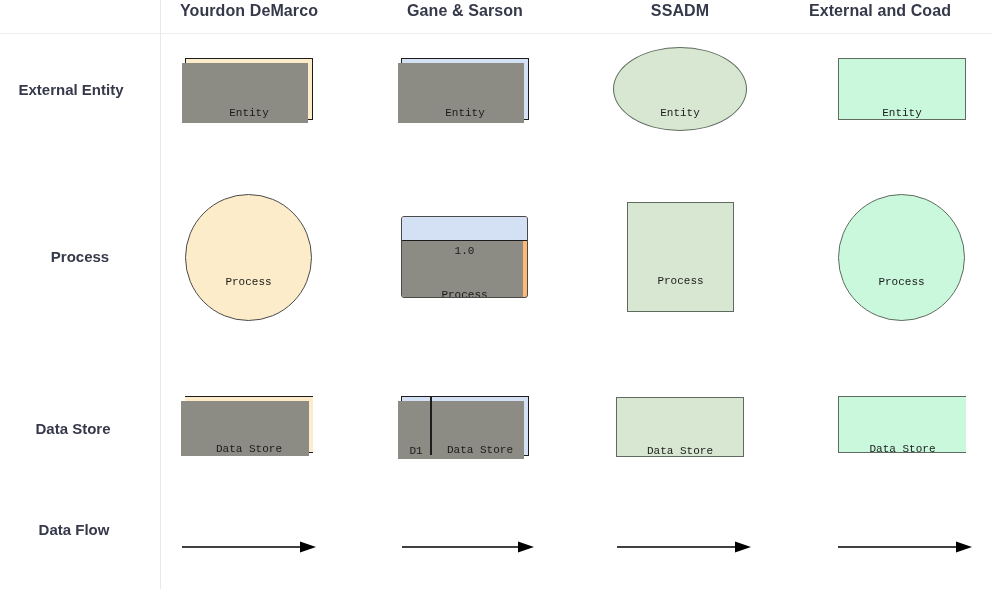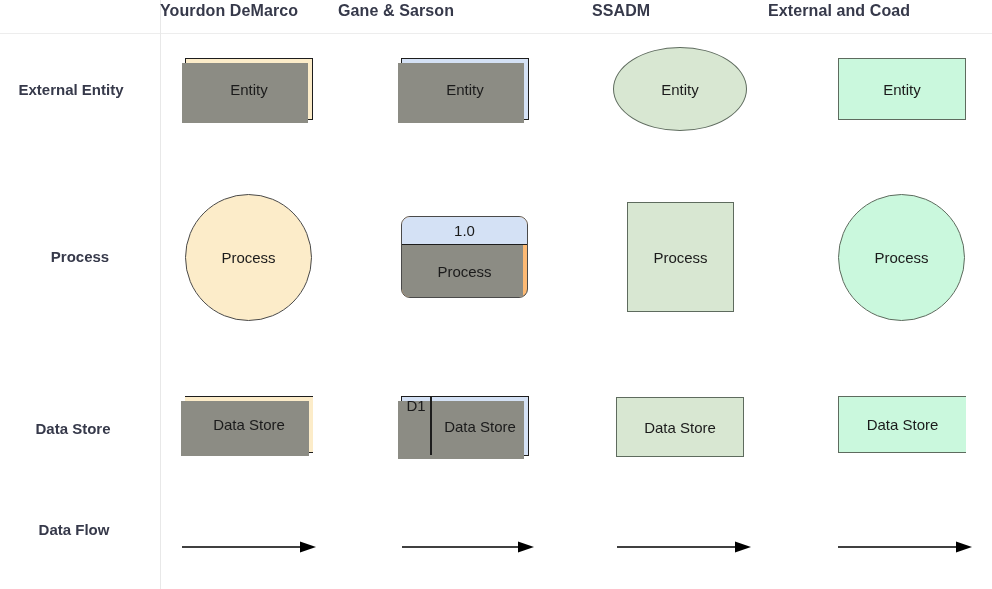--- a/index.html
+++ b/index.html
@@ -38,20 +38,21 @@
     height: 1px;
     background: #ededed;
   }
 
   
   .col-header {
     position: absolute;
     top: 0px;
     height: 26px;
     line-height: 22px;
+    text-align: center;
     font-size: 16px;
     font-weight: bold;
     color: #36394a;
     letter-spacing: .1px;
   }
   .col-header.c0 { left: 160px; width: 178px; }
   .col-header.c1 { left: 338px; width: 254px; }
   .col-header.c2 { left: 592px; width: 176px; }
   .col-header.c3 { left: 768px; width: 224px; }
 
@@ -66,24 +67,25 @@
     text-align: center;
     white-space: nowrap;
   }
   .row-label.r0 { left: -4px;  top: 80px;  width: 150px; }
   .row-label.r1 { left: 0px;   top: 247px; width: 160px; }
   .row-label.r2 { left: -2px;  top: 419px; width: 150px; }
   .row-label.r3 { left: -1px;  top: 520px; width: 150px; }
 
   
   .shape-label {
-    font-size: 15px;
+    font-size: 11px;
     color: #1b1b1b;
-    font-family: Liberation Sans, sans-serif;
+    font-family: Liberation Mono, monospace;
     white-space: nowrap;
+    margin-top: 48px;
   }
 
   .shape {
     position: absolute;
     box-sizing: border-box;
     display: flex;
     align-items: center;
     justify-content: center;
   }
 
@@ -127,21 +129,21 @@
   .pr-yd {
     left: 185px; top: 194px; width: 127px; height: 127px;
     background: #fcecc9;
     border: 1.4px solid #4a4a4a;
     border-radius: 50%;
   }
   .pr-gs {
     left: 401px; top: 216px; width: 127px; height: 82px;
     background: #fdba74;
     border: 1.4px solid #4a4a4a;
-    border-radius: 9px;
+    border-radius: 3px;
     flex-direction: column;
     overflow: hidden;
     padding: 0;
   }
   .pr-gs .gs-head {
     width: 100%;
     height: 28px;
     background: #d4e1f5;
     border-bottom: 1.4px solid #1d1d1d;
     display: flex;

